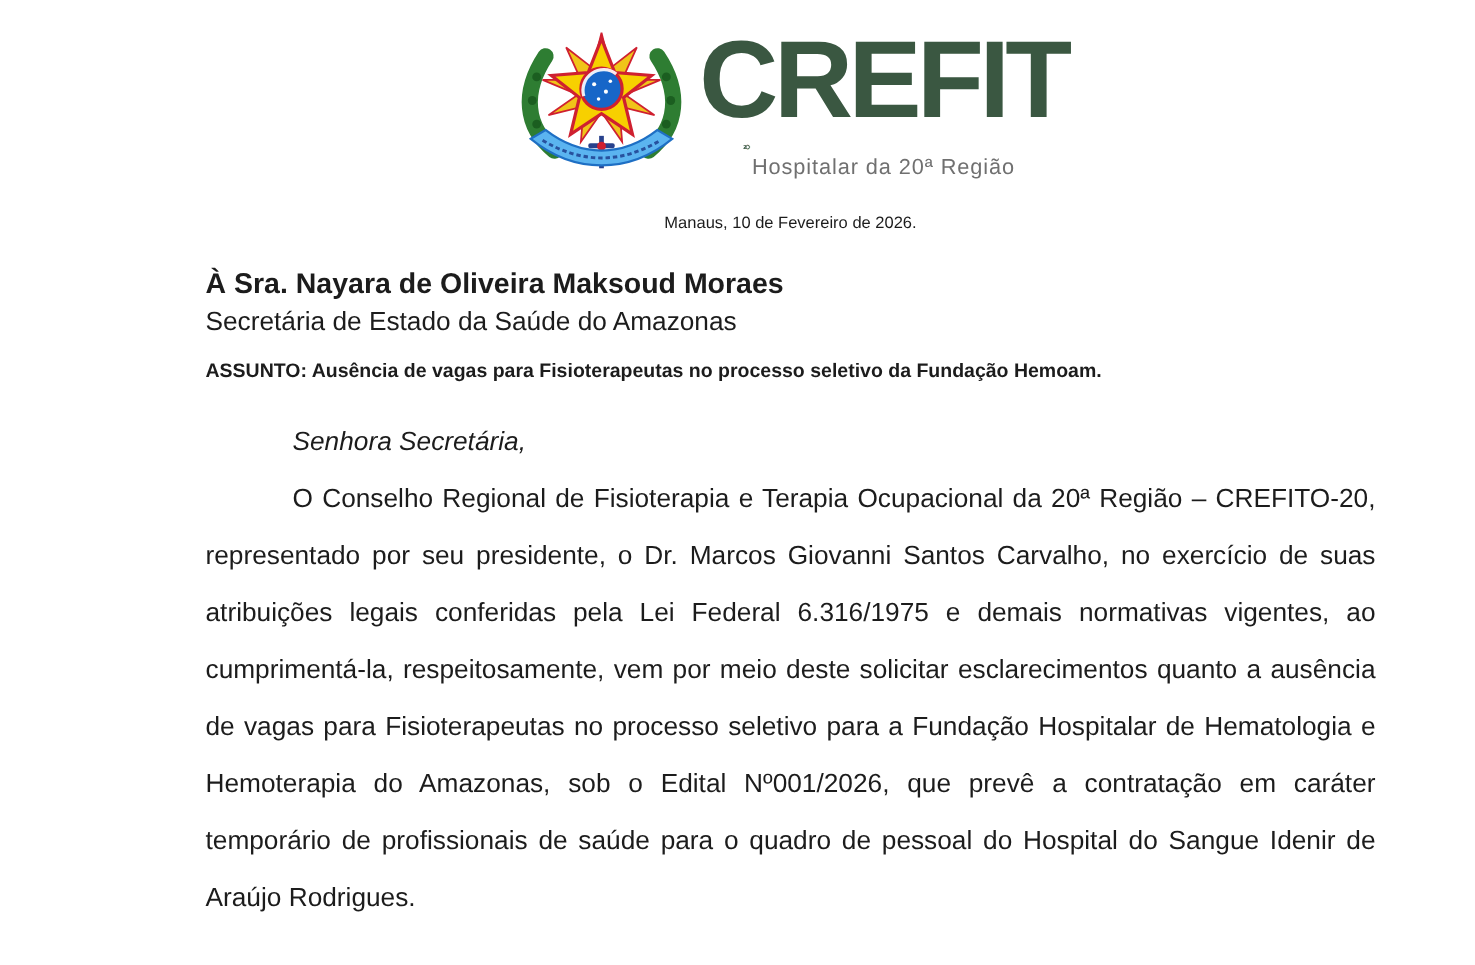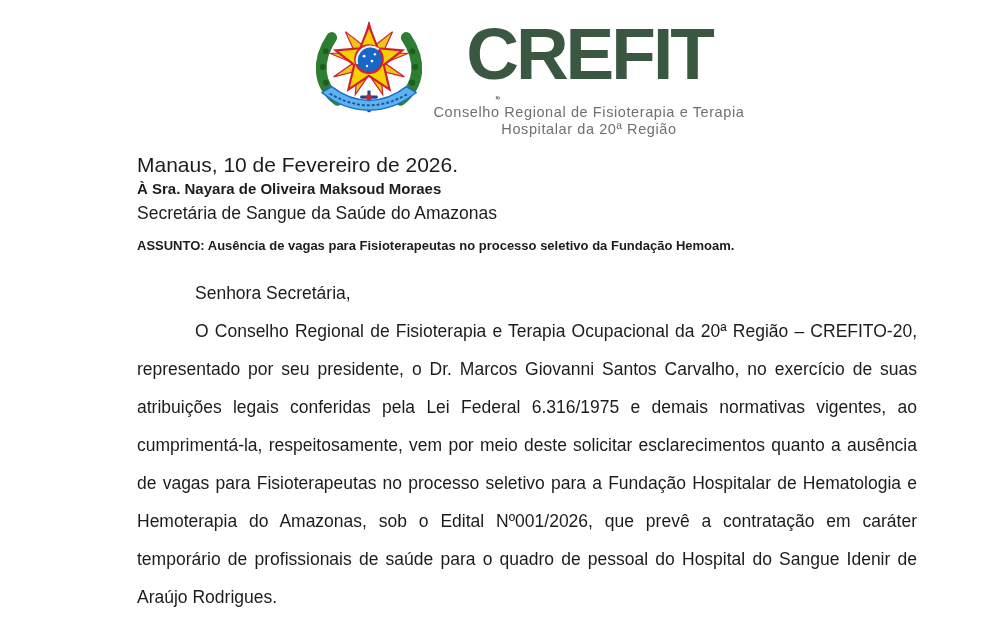--- a/index.html
+++ b/index.html
@@ -46,47 +46,47 @@
   }
   
   .ref {
     margin-top: 8px;
     font-size: 17px;
     line-height: 20px;
     font-weight: bold;
   }
   .date {
     margin-top: 17px;
-    font-size: 21px;
+    font-size: 11px;
     line-height: 20px;
-    text-align: left;
+    text-align: center;
   }
   .addr-name {
-    margin-top: 1px;
-    font-size: 15px;
+    margin-top: 18px;
+    font-size: 19px;
     line-height: 25px;
     font-weight: bold;
   }
   .addr-title {
     font-size: 17.5px;
     line-height: 25px;
   }
   .subject {
     margin-top: 10px;
     font-size: 13px;
     line-height: 20px;
     font-weight: bold;
   }
   .body-text p {
     font-size: 17.5px;
     line-height: 38px;
     text-indent: 58px;
     margin: 0;
   }
-  .salutation { margin-top: 18px !important; }
+  .salutation { margin-top: 18px !important; font-style: italic; }
   .para { text-align: justify; }
 </style>
 </head>
 <body>
 
 <div class="page">
   <div class="content">
 
     <div class="logo-row">
 
@@ -131,29 +131,28 @@
             <path d="M39.4 72 A40 40 0 0 0 67.1 91.4" fill="none" stroke="#f39c12" stroke-width="3" stroke-linecap="round"></path>
 
             <circle cx="74" cy="52" r="30" fill="none" stroke="#3a5741" stroke-width="15"></circle>
 
             <path d="M20 74 L58 52" fill="none" stroke="#2980b9" stroke-width="3" stroke-linecap="round"></path>
 
             <text x="0" y="84" font-family="Liberation Sans, sans-serif" font-size="96" font-weight="bold" fill="#3a5741">2</text>
           </svg>
         </div>
         <div class="subtitle">
-          <div>Conselho Regional de Fisioterapia e Terapia</div>
           <div>Hospitalar da 20ª Região</div>
         </div>
       </div>
     </div>
 
     <div class="date">Manaus, 10 de Fevereiro de 2026.</div>
     <div class="addr-name">À Sra. Nayara de Oliveira Maksoud Moraes</div>
-    <div class="addr-title">Secretária de Sangue da Saúde do Amazonas</div>
+    <div class="addr-title">Secretária de Estado da Saúde do Amazonas</div>
     <div class="subject">ASSUNTO: Ausência de vagas para Fisioterapeutas no processo seletivo da Fundação Hemoam.</div>
 
     <div class="body-text">
       <p class="salutation">Senhora Secretária,</p>
       <p class="para">O Conselho Regional de Fisioterapia e Terapia Ocupacional da 20ª Região – CREFITO-20, representado por seu presidente, o Dr. Marcos Giovanni Santos Carvalho, no exercício de suas atribuições legais conferidas pela Lei Federal 6.316/1975 e demais normativas vigentes, ao cumprimentá-la, respeitosamente, vem por meio deste solicitar esclarecimentos quanto a ausência de vagas para Fisioterapeutas no processo seletivo para a Fundação Hospitalar de Hematologia e Hemoterapia do Amazonas, sob o Edital Nº001/2026, que prevê a contratação em caráter temporário de profissionais de saúde para o quadro de pessoal do Hospital do Sangue Idenir de Araújo Rodrigues.</p>
     </div>
 
   </div>
 </div>
 

